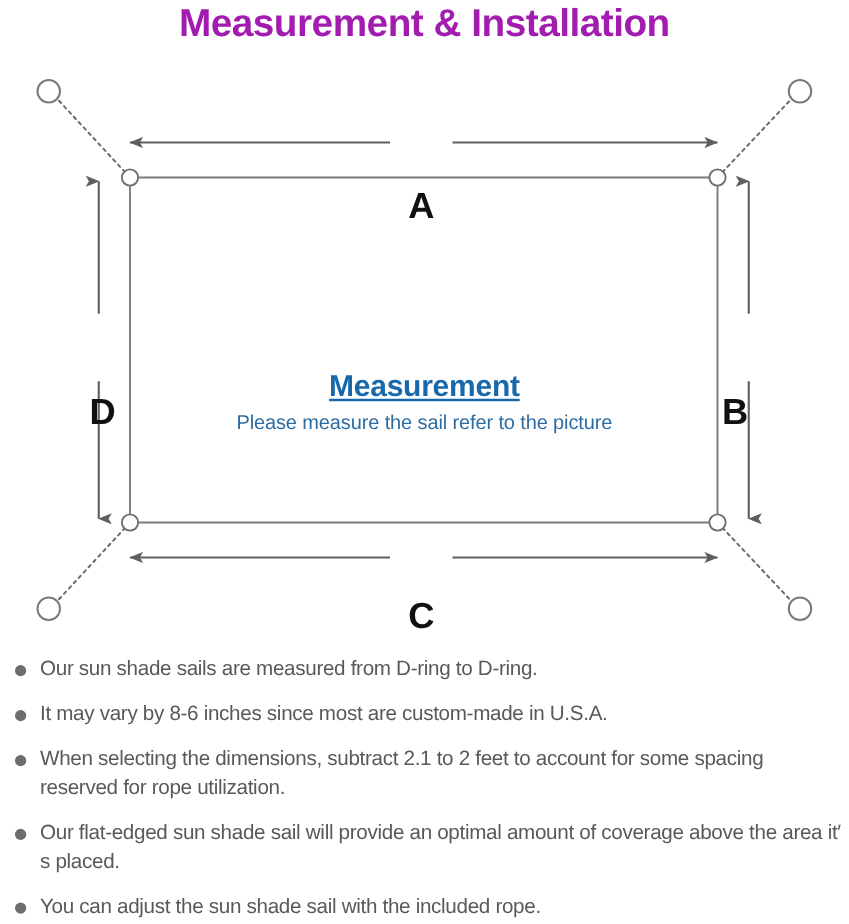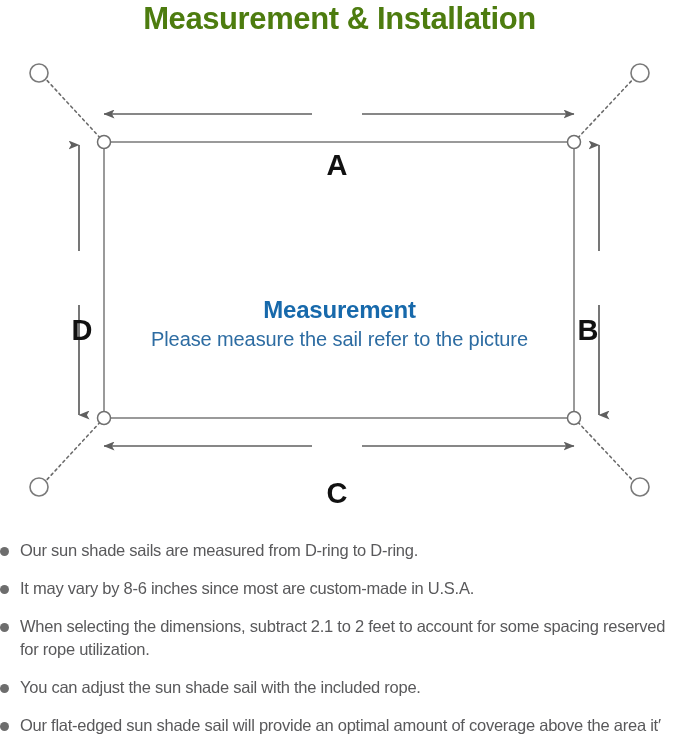--- a/index.html
+++ b/index.html
@@ -18,21 +18,21 @@
   
   #title {
     position: absolute;
     top: 0px;
     left: 0;
     width: 679px;
     text-align: center;
     font-family: "Liberation Sans", sans-serif;
     font-size: 31px;
     font-weight: bold;
-    color: #4d7c0f;
+    color: #a21caf;
     letter-spacing: -0.4px;
     line-height: 38px;
     white-space: nowrap;
   }
 
   
   #diagram {
     position: absolute;
     top: 55px;
     left: 0;
@@ -52,24 +52,25 @@
     text-align: center;
     pointer-events: none;
   }
   #center-title {
     font-family: "Liberation Sans", sans-serif;
     font-size: 24px;
     font-weight: bold;
     color: #1769ab;
     line-height: 30px;
     letter-spacing: -0.2px;
+    text-decoration: underline;
   }
   #center-sub {
     font-family: "Liberation Sans", sans-serif;
-    font-size: 20px;
+    font-size: 16px;
     font-weight: normal;
     color: #2d6ca2;
     line-height: 22px;
     margin-top: 3px;
     letter-spacing: -0.1px;
   }
 
   
   .dim-letter {
     position: absolute;
@@ -90,22 +91,21 @@
     position: absolute;
     left: 0px;
     top: 524px;
     width: 679px;
   }
   .note-row {
     position: relative;
     display: flex;
     align-items: flex-start;
     margin-bottom: 13px;
-    padding-left: 0;
-    margin-top: 15px;
+    padding-left: 12px;
   }
   .note-bullet {
     flex: 0 0 auto;
     width: 9px;
     height: 9px;
     border-radius: 50%;
     background: #6d6d6d;
     margin-top: 8px;
     margin-right: 11px;
   }
@@ -204,19 +204,19 @@
   <div class="note-row">
     <span class="note-bullet"></span>
     <span class="note-text">It may vary by 8-6 inches since most are custom-made in U.S.A.</span>
   </div>
   <div class="note-row">
     <span class="note-bullet"></span>
     <span class="note-text">When selecting the dimensions, subtract 2.1 to 2 feet to account for some spacing reserved for rope utilization.</span>
   </div>
   <div class="note-row">
     <span class="note-bullet"></span>
+    <span class="note-text">Our flat-edged sun shade sail will provide an optimal amount of coverage above the area it′ s placed.</span>
+  </div>
+  <div class="note-row">
+    <span class="note-bullet"></span>
     <span class="note-text">You can adjust the sun shade sail with the included rope.</span>
   </div>
-  <div class="note-row">
-    <span class="note-bullet"></span>
-    <span class="note-text">Our flat-edged sun shade sail will provide an optimal amount of coverage above the area it′ s placed.</span>
-  </div>
 </div>
 
 </body></html>

